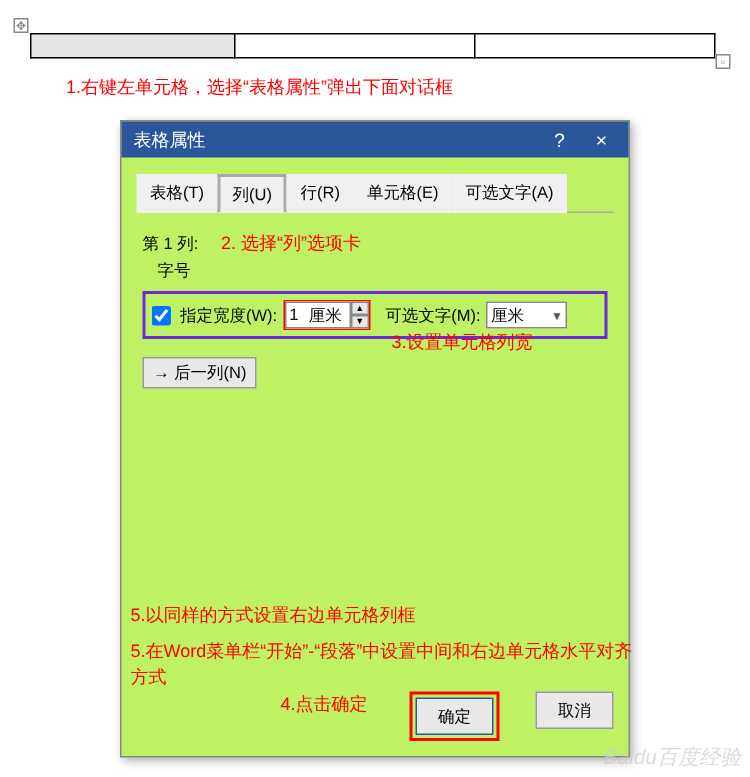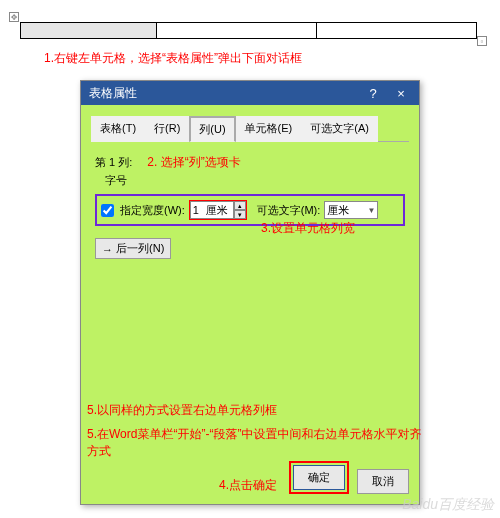--- a/index.html
+++ b/index.html
@@ -21,21 +21,21 @@
 .row2 { font-size: 11px; margin: 0 0 6px 10px; }
 .widthrow { border: 2px solid #6d28d9; padding: 4px 4px; display: flex; align-items: center; gap: 4px; font-size: 11px; }
 .widthrow input[type=checkbox] { margin-right: 2px; }
 .txt { border: 1px solid #888; background: #fff; height: 18px; width: 32px; padding: 0 2px; font-size: 11px; }
 .spin { display: flex; flex-direction: column; }
 .spin div { width: 12px; height: 9px; border: 1px solid #888; background: #e8e8e8; font-size: 6px; display: flex; align-items: center; justify-content: center; }
 .sel { border: 1px solid #888; background: #fff; height: 18px; width: 54px; padding: 0 2px; display: flex; align-items: center; justify-content: space-between; font-size: 11px; }
 .sel .dd { font-size: 8px; color: #555; }
 .navbtns { margin: 12px 0 0 0; display: flex; gap: 8px; }
 .navbtn { border: 1px solid #999; background: #e8e8e8; padding: 2px 6px; font-size: 11px; display: flex; align-items: center; gap: 2px; }
-.footer { position: absolute; bottom: 10px; right: 10px; display: flex; gap: 8px; align-items: flex-end; }
+.footer { position: absolute; bottom: 10px; right: 10px; display: flex; gap: 24px; align-items: flex-start; }
 .btn { border: 1px solid #999; background: #e8e8e8; padding: 4px 14px; font-size: 11px; }
 .wm { position: absolute; bottom: 4px; right: 6px; color: #ccc; font-size: 14px; font-style: italic; opacity: .7; }
 </style>
 </head>
 <body>
 
 <div class="handle" style="top:12px;left:9px">✥</div>
 <table class="tbl">
   <tbody>
       <tr>
@@ -52,22 +52,22 @@
 <div class="dlg">
   <div class="titlebar">
     <span>表格属性</span>
     <span class="sp"></span>
     <span class="tbtn">?</span>
     <span class="tbtn">×</span>
   </div>
 
   <div class="tabs">
     <div class="tab"><span>表格(T)</span></div>
+    <div class="tab active redbox"><span>列(U)</span></div>
     <div class="tab"><span>行(R)</span></div>
-    <div class="tab active redbox"><span>列(U)</span></div>
     <div class="tab"><span>单元格(E)</span></div>
     <div class="tab"><span>可选文字(A)</span></div>
   </div>
 
   <div class="content">
     <div class="row1">
       <span>第 1 列:</span>
       <span class="ann" style="position:static;margin-left:12px">2. 选择“列”选项卡</span>
     </div>
     <div class="row2">字号</div>

